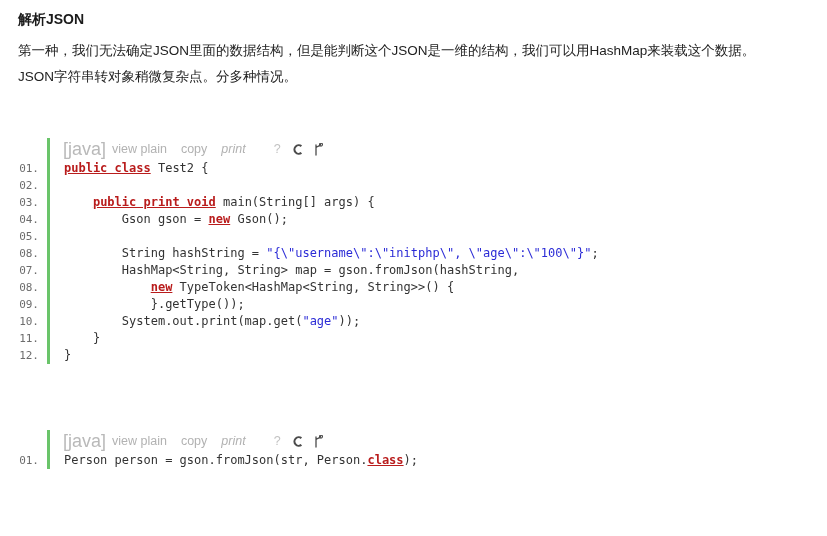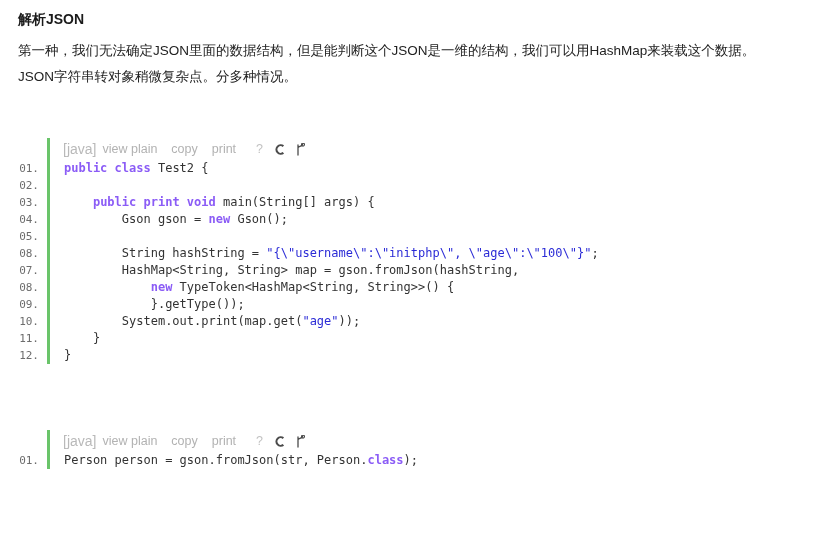--- a/index.html
+++ b/index.html
@@ -69,31 +69,31 @@
   }
   .toolbar-items {
     display: flex;
     align-items: center;
     padding-left: 13px;
     gap: 0px;
     font-family: "Liberation Sans", sans-serif;
   }
   .tb-lang {
     color: #b9b9b9;
-    font-size: 14px;
+    font-size: 18px;
     margin-right: 6px;
   }
   .tb-link {
     color: #b2b2b2;
     font-size: 12.5px;
     margin-right: 14px;
     cursor: pointer;
     text-decoration: none;
   }
-  .tb-link.tight { margin-right: 20px; }
+  .tb-link.tight { margin-right: 28px; font-style: italic; }
   .tb-q {
     color: #c2c2c2;
     font-size: 12.5px;
     margin-right: 10px;
     cursor: pointer;
   }
   .tb-icon {
     display: inline-flex;
     align-items: center;
     justify-content: center;
@@ -131,21 +131,21 @@
     background: #6ac46a;
   }
   .ctext {
     padding-left: 14px;
     white-space: pre;
     color: #333333;
     font-family: "DejaVu Sans Mono", "Liberation Mono", monospace;
     font-size: 12px;
     line-height: 17px;
   }
-  .kw   { color: #8b5cf6; font-weight: bold; }
+  .kw   { color: #b91c1c; font-weight: bold; text-decoration: underline; }
   .str  { color: #2b2bd6; }
   .pln  { color: #333333; }
 
   .gap-1 { height: 48px; }
   .gap-2 { height: 18px; }
   .para-2 { padding: 0 16px 0 18px; }
 </style>
 </head>
 <body>
 

